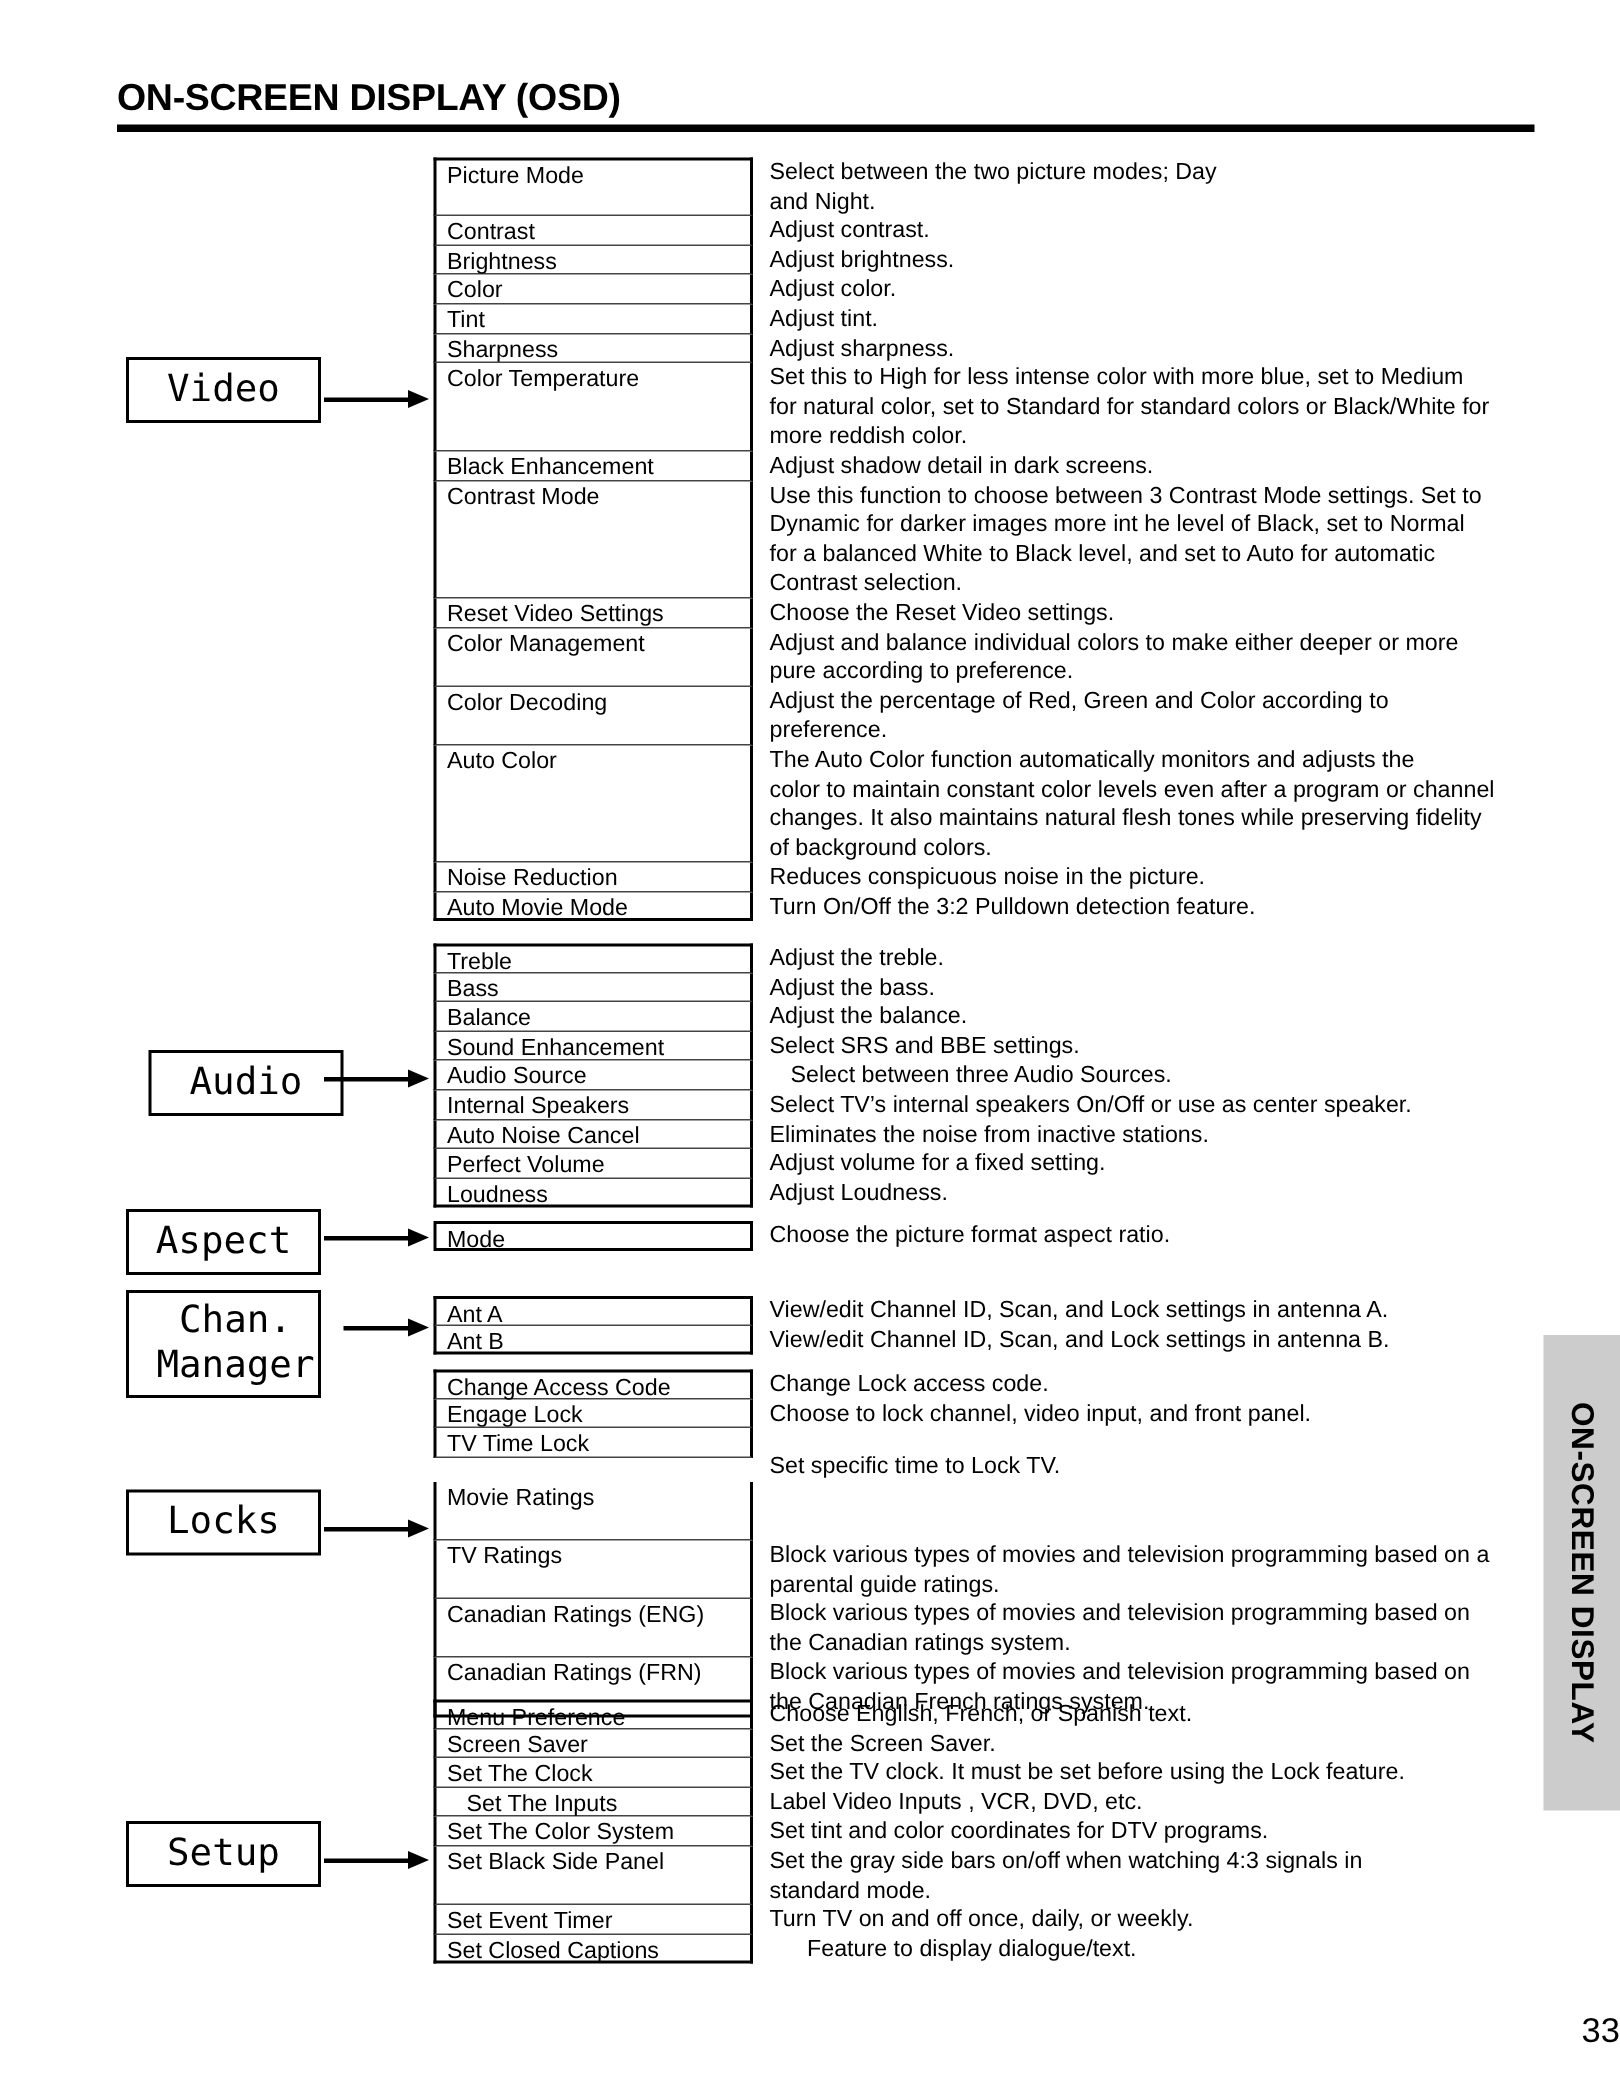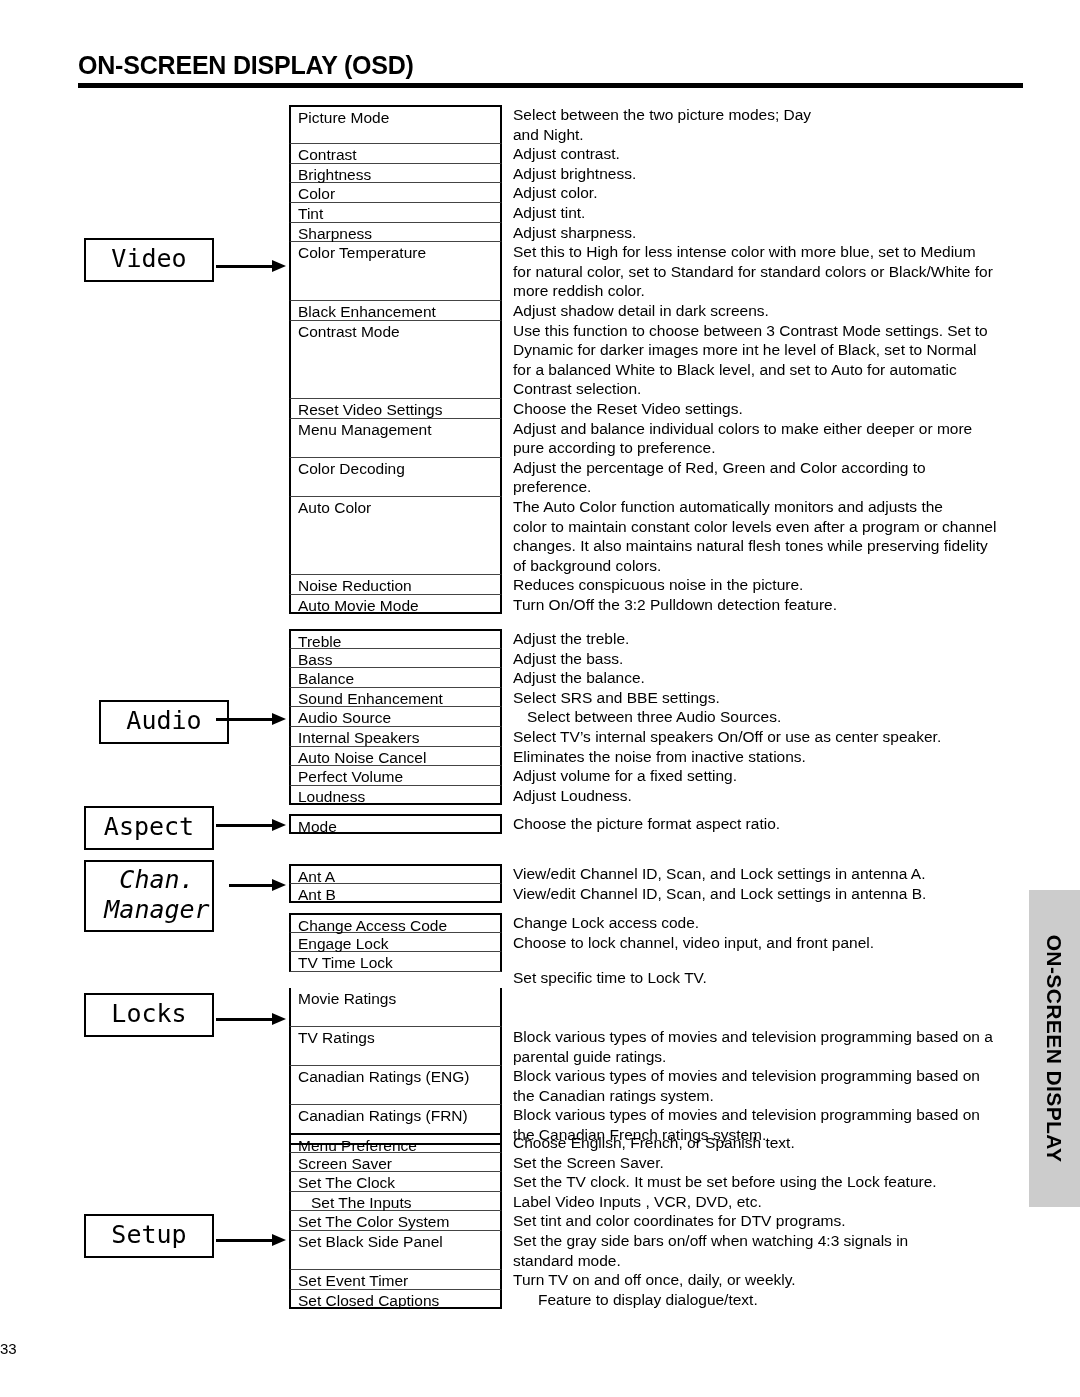--- a/index.html
+++ b/index.html
@@ -70,21 +70,21 @@
     position: absolute;
     border: 2px solid #000;
     background: #fff;
     text-align: center;
     font-family: "DejaVu Sans Mono", monospace;
     font-size: 25px;
     line-height: 30px;
     padding: 4px 0 6px 0;
     width: 130px;
   }
-  .cat.two-line { padding: 3px 0 5px 16px; font-style: italic; }
+  .cat.two-line { padding: 3px 0 5px 16px; }
 
   
   .arrow {
     position: absolute;
     height: 12px;
   }
   .arrow .shaft {
     position: absolute;
     left: 0;
     top: 5px;
@@ -130,22 +130,22 @@
     line-height: 19.6px;
     white-space: pre-line;
   }
 
   
   .page-number {
     position: absolute;
     left: 0;
     top: 1340px;
     width: 1080px;
-    text-align: left;
-    font-size: 15px;
+    text-align: right;
+    font-size: 23px;
   }
 </style>
 </head>
 <body>
 
 <div class="page">
 
   <div class="header">
     <div class="header-title">ON-SCREEN DISPLAY (OSD)</div>
     <div class="header-rule"></div>
@@ -244,21 +244,21 @@
             <div class="cell-desc" style="height: 78.4px;">Use this function to choose between 3 Contrast Mode settings.  Set to
 Dynamic for darker images more int he level of Black, set to Normal
 for a balanced White to Black level, and set to Auto for automatic
 Contrast selection.</div>
           </div>
           <div class="row">
             <div class="cell-name" style="height: 19.6px;">Reset Video Settings</div>
             <div class="cell-desc" style="height: 19.6px;">Choose the Reset Video settings.</div>
           </div>
           <div class="row">
-            <div class="cell-name" style="height: 39.2px;">Menu Management</div>
+            <div class="cell-name" style="height: 39.2px;">Color Management</div>
             <div class="cell-desc" style="height: 39.2px;">Adjust and balance individual colors to make either deeper or more
 pure according to preference.</div>
           </div>
           <div class="row">
             <div class="cell-name" style="height: 39.2px;">Color Decoding</div>
             <div class="cell-desc" style="height: 39.2px;">Adjust the percentage of Red, Green and Color according to
 preference.</div>
           </div>
           <div class="row">
             <div class="cell-name" style="height: 78.4px;">Auto Color</div>

